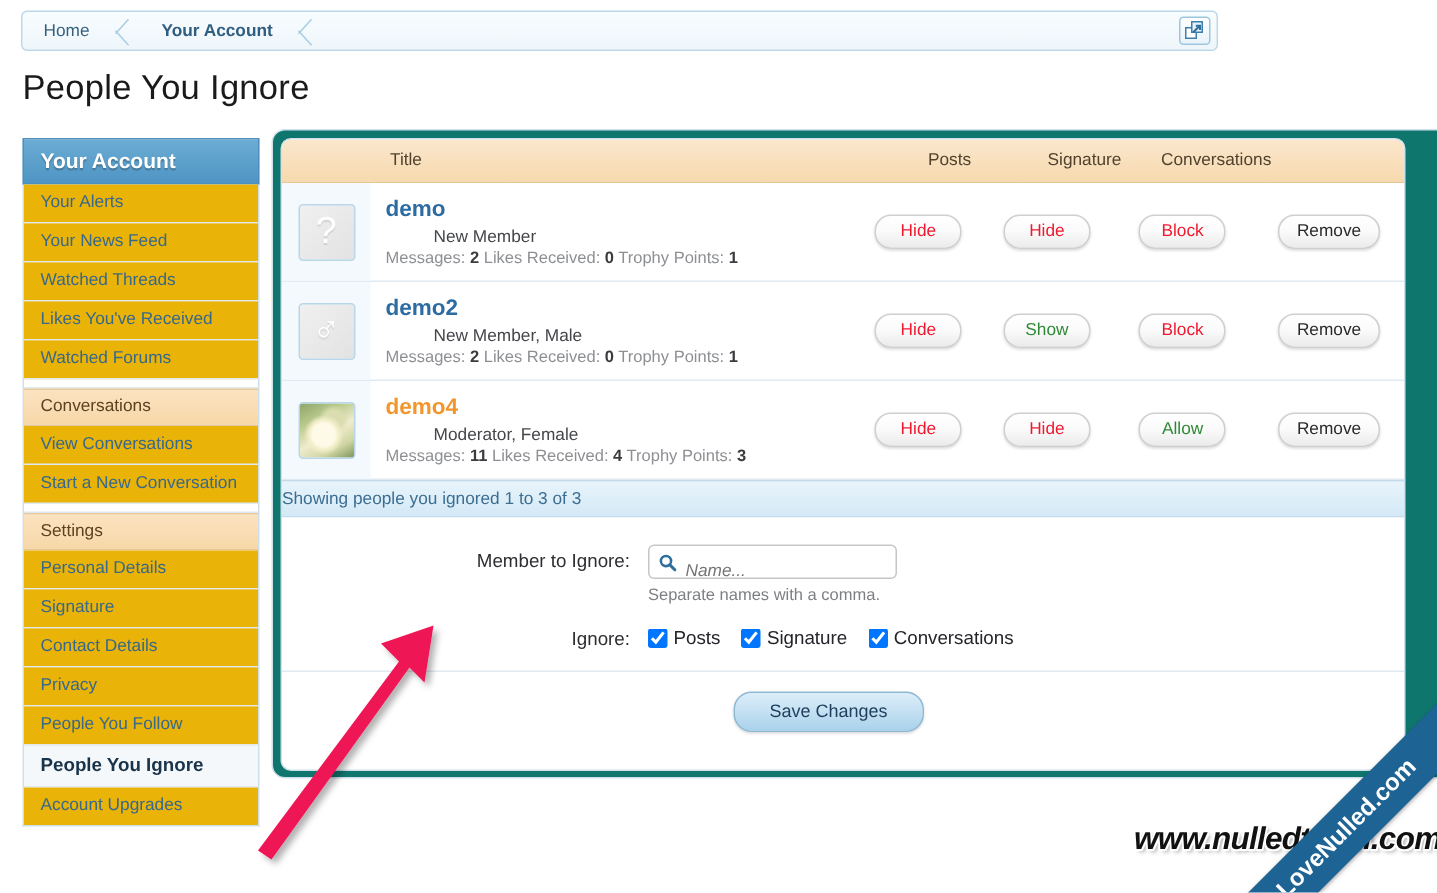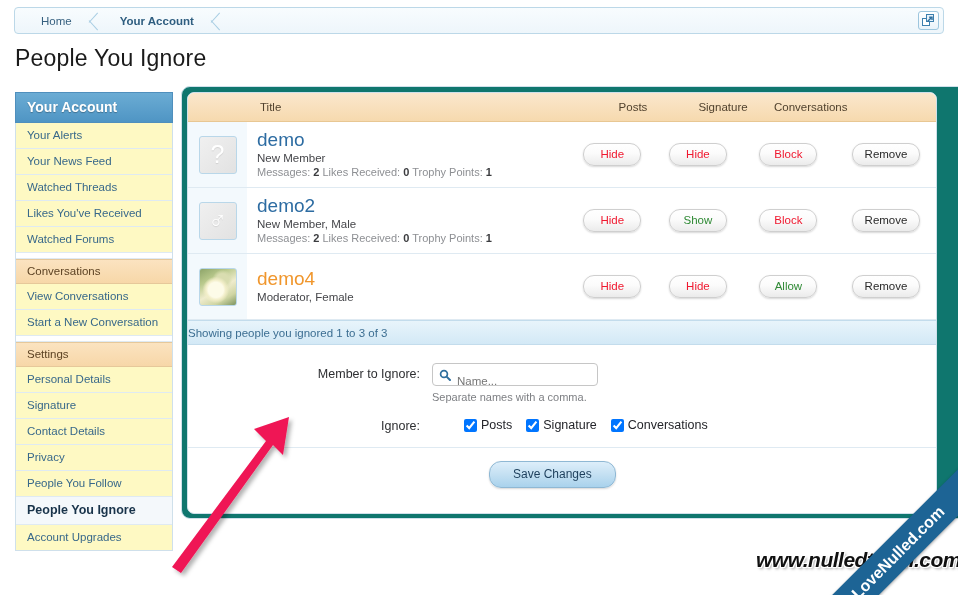--- a/index.html
+++ b/index.html
@@ -10,25 +10,24 @@
     overflow: hidden;
     background: #ffffff;
     font-family: "Liberation Sans", sans-serif;
     font-size: 12px;
     color: #141414;
   }
   #page { position: relative; width: 958px; height: 595px; background: #fff; }
 
   
   .breadcrumb-bar {
-    position: absolute; left: 14px; top: 7px; width: 930px; height: 27px;
+    position: absolute; left: 14px; top: 7px; width: 798px; height: 27px;
     background: linear-gradient(to bottom, #f8fcfe, #eef6fb);
     border: 1px solid #bcd8e8;
     border-radius: 4px;
-    padding-left: 12px;
   }
   .crumbs { display: flex; align-items: stretch; height: 100%; }
   .crumb {
     position: relative;
     display: flex; align-items: center;
     padding: 0 16px 0 14px;
     font-size: 11.5px;
     color: #3a6a8f;
     text-decoration: none;
     white-space: nowrap;
@@ -91,21 +90,21 @@
     border-top: 1px solid #e6c89a;
     border-bottom: 1px solid #e6c89a;
   }
   .sb-item {
     display: block;
     padding: 6px 11px 7px;
     font-size: 11.5px;
     color: #38688a;
     text-decoration: none;
     border-bottom: 1px solid #dfeaf2;
-    background: #fef9c3;
+    background: #eab308;
     cursor: pointer;
   }
   .sb-item:last-child { border-bottom: none; }
   .sb-item.active {
     color: #18334a;
     font-weight: bold;
     font-size: 12.5px;
     background: #f4f8fb;
   }
   .sb-gap { height: 6px; background: #fff; border-bottom: 1px solid #dfeaf2; }
@@ -166,24 +165,24 @@
     overflow: hidden;
     position: relative;
   }
   .avatar.photo {
     background:
       radial-gradient(circle at 44% 58%, #fdfbe8 0 26%, #f2eec9 34%, rgba(0,0,0,0) 46%),
       radial-gradient(circle at 62% 30%, #d9ddb0 0 18%, rgba(0,0,0,0) 30%),
       linear-gradient(150deg, #8ea56a 0%, #b9c98c 28%, #efeccd 55%, #cfd5a3 78%, #7d9460 100%);
   }
   .row-info { width: 338px; padding-left: 10px; }
-  .uname { font-size: 19px; font-weight: normal; line-height: 18px; }
+  .uname { font-size: 15px; font-weight: bold; line-height: 18px; }
   .uname.blue { color: #2d6ca2; }
   .uname.orange { color: #f0962c; }
-  .utitle { font-size: 11.5px; color: #45464a; margin-top: 3px; }
+  .utitle { font-size: 11.5px; color: #45464a; margin-top: 3px; margin-left: 32px; }
   .ustats { font-size: 11px; color: #8d8f93; margin-top: 2px; }
   .ustats b { color: #3b3c3f; font-weight: bold; }
 
   .cell-btn { width: 90px; display: flex; justify-content: center; }
   .cell-btn.conv { width: 100px; }
   .cell-btn.rem { width: 105px; }
 
   .xbtn {
     min-width: 58px;
     padding: 4px 12px 5px;
@@ -223,21 +222,21 @@
     position: relative;
     width: 166px; height: 23px;
     border: 1px solid #c6c6c6;
     border-radius: 4px;
     background: #fff;
     display: flex; align-items: center;
   }
   .search-ico { margin: 0 4px 0 6px; display: flex; }
   .search-input {
     border: none; outline: none;
-    font-size: 11.5px; color: #9a9a9a;
+    font-size: 11.5px; font-style: italic; color: #9a9a9a;
     font-family: "Liberation Sans", sans-serif;
     width: 120px; background: transparent; margin-top: 12px;
   }
   .hint { font-size: 11px; color: #7d7f83; margin-top: 5px; }
   .cbrow { display: flex; align-items: center; gap: 14px; padding-top: 3px; }
   .cbox { display: flex; align-items: center; gap: 4px; font-size: 12.5px; color: #24252a; cursor: pointer; }
   .cbox input { margin: 0; width: 13px; height: 13px; }
   .divider { height: 1px; background: #dfeaf2; margin: 14px 0 0 0; }
   .save-wrap { padding: 13px 0 0 253px; }
   .save-btn {
@@ -404,20 +403,28 @@
         </div>
       </div>
 
       <div class="row">
         <div class="row-av">
           <div class="avatar photo"></div>
         </div>
         <div class="row-info">
           <div class="uname orange">demo4</div>
           <div class="utitle">Moderator, Female</div>
+          <div class="ustats">
+            <span>Messages:</span>
+            <b>11</b>
+            <span>Likes Received:</span>
+            <b>4</b>
+            <span>Trophy Points:</span>
+            <b>3</b>
+          </div>
         </div>
         <div class="cell-btn">
           <button class="xbtn red">Hide</button>
         </div>
         <div class="cell-btn">
           <button class="xbtn red">Hide</button>
         </div>
         <div class="cell-btn conv">
           <button class="xbtn green">Allow</button>
         </div>
@@ -440,21 +447,21 @@
                   <circle cx="5" cy="5" r="3.4" fill="none" stroke="#2f6f9e" stroke-width="1.7"></circle>
                   <path d="M7.6 7.6 L11 11" stroke="#2f6f9e" stroke-width="2" stroke-linecap="round"></path>
                 </svg>
               </span>
               <input class="search-input" type="text" placeholder="Name..." style="">
             </div>
             <div class="hint">Separate names with a comma.</div>
           </div>
         </div>
 
-        <div class="frow" style="margin-top:12px;gap:32px;">
+        <div class="frow" style="margin-top:12px;">
           <div class="flabel">Ignore:</div>
           <div class="cbrow">
             <label class="cbox">
               <input type="checkbox" checked="" style="">
               <span>Posts</span>
             </label>
             <label class="cbox">
               <input type="checkbox" checked="" style="">
               <span>Signature</span>
             </label>

